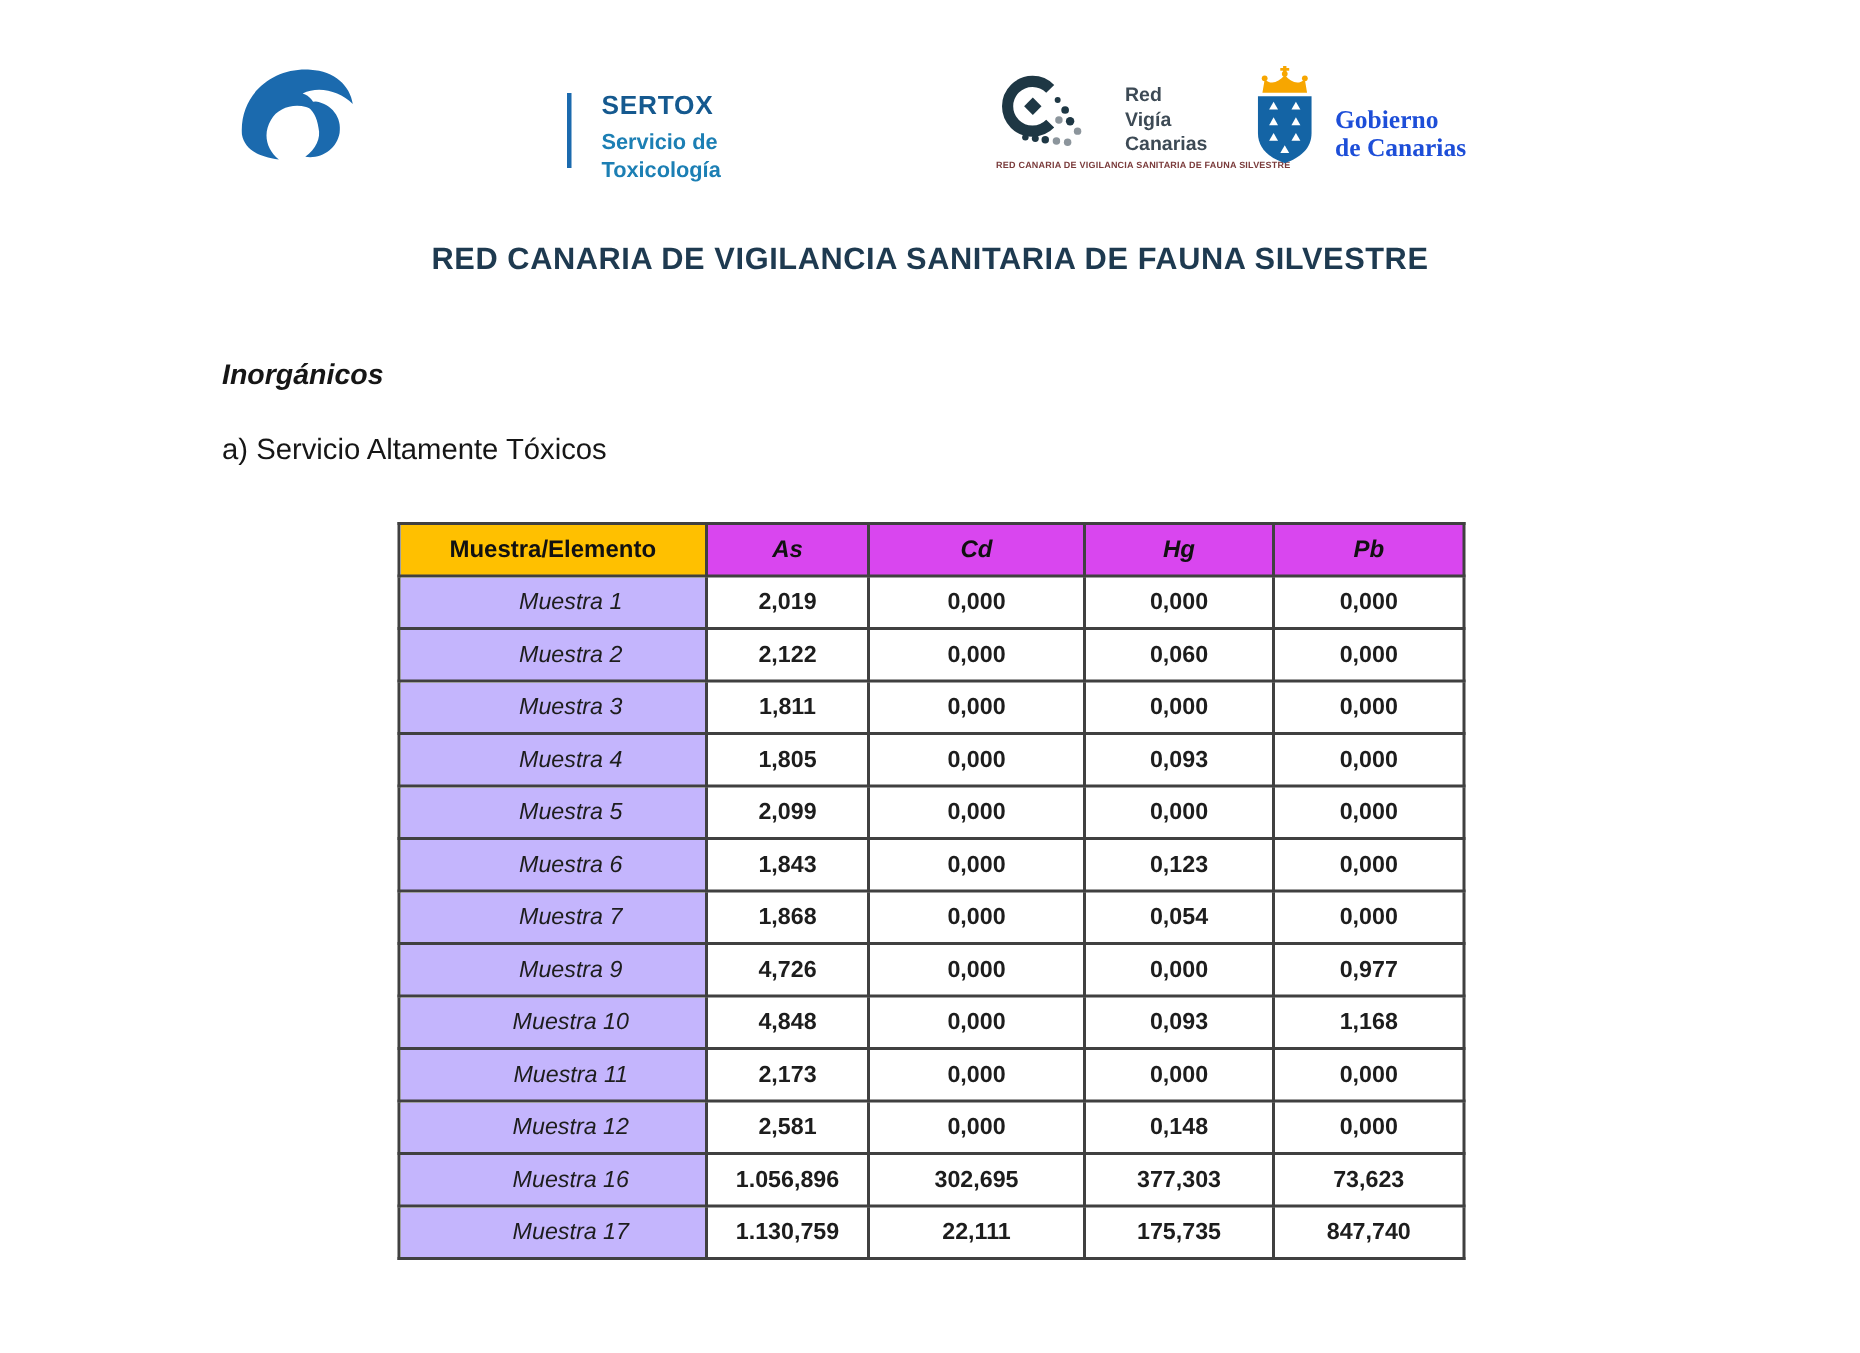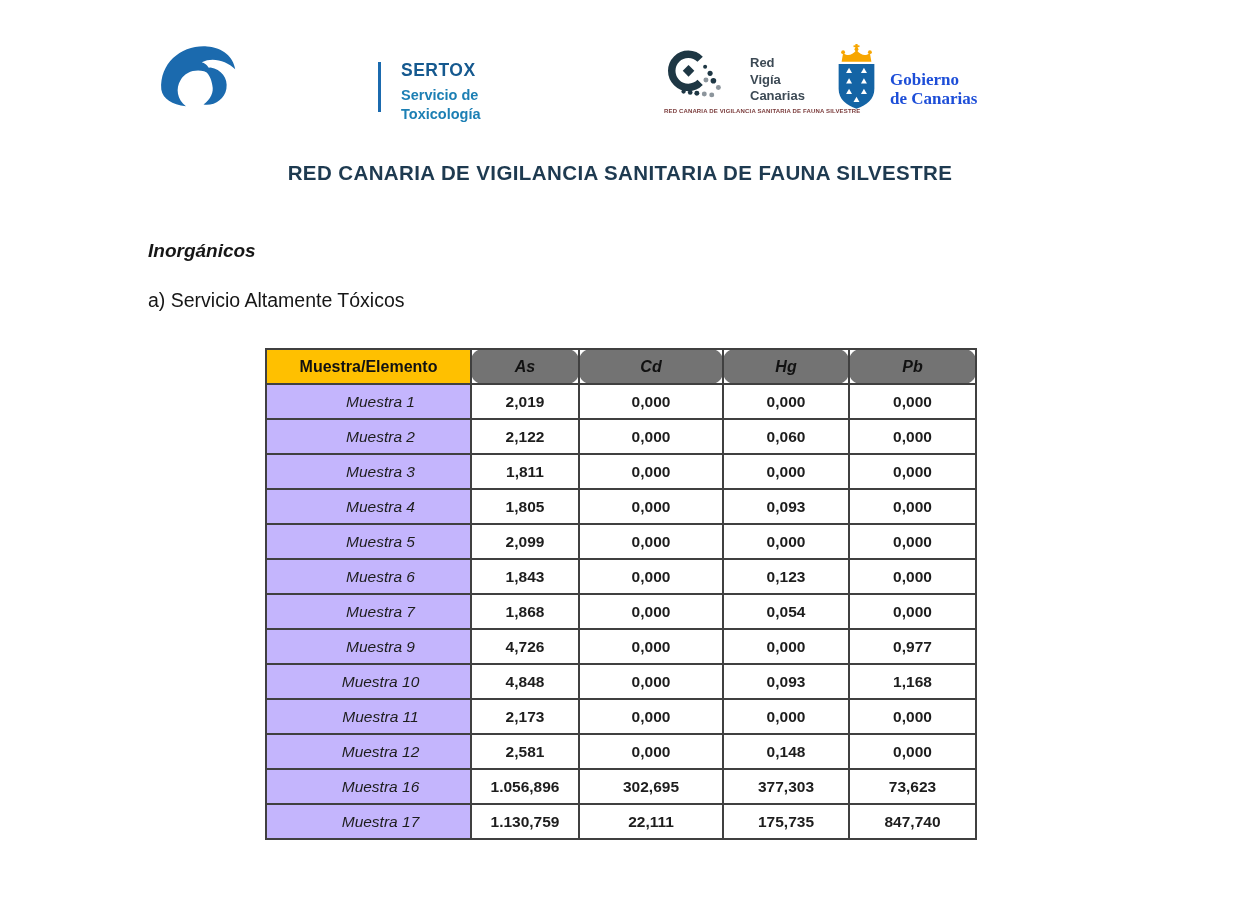--- a/index.html
+++ b/index.html
@@ -61,21 +61,21 @@
     border-collapse: collapse; table-layout: fixed; width: 710px;
   }
   .results th, .results td {
     border: 2px solid #404040;
     height: 35px;
     text-align: center;
     vertical-align: middle;
     overflow: hidden;
   }
   .results thead th.corner { background: #FFC000; font-weight: 700; font-style: normal; font-size: 16px; color: #111; }
-  .results thead th.elem   { background: #737373; font-weight: 700; font-style: italic; font-size: 16px; color: #111; border-radius: 12px; }
+  .results thead th.elem   { background: #d946ef; font-weight: 700; font-style: italic; font-size: 16px; color: #111; }
   .results tbody th.rowlabel { background: #c4b5fd; font-weight: 400; font-style: italic; font-size: 15.5px; color: #1d1d1d; padding-left: 24px; }
   .results tbody td { background: #ffffff; font-size: 15.5px; color: #1d1d1d; font-weight: 700; }
 </style>
 </head>
 <body>
 
 <div class="page">
 
   <div class="ulpgc">
     <svg viewBox="0 0 100 95" aria-hidden="true">

